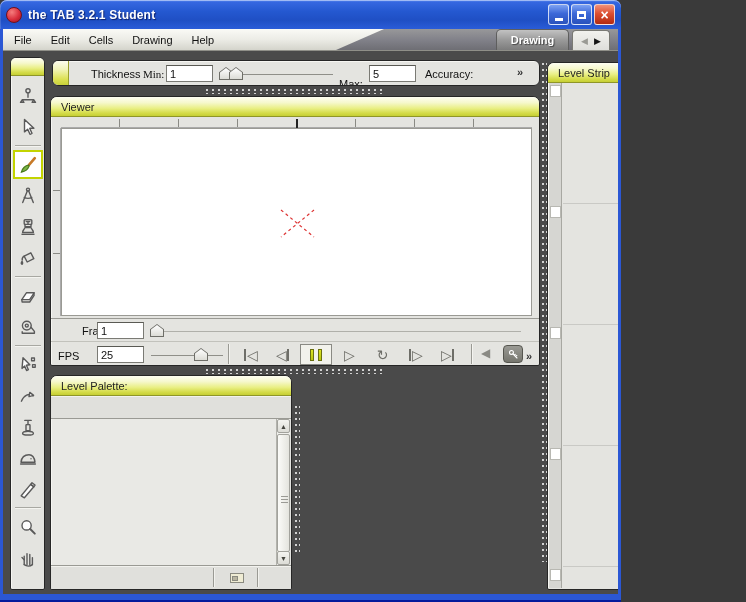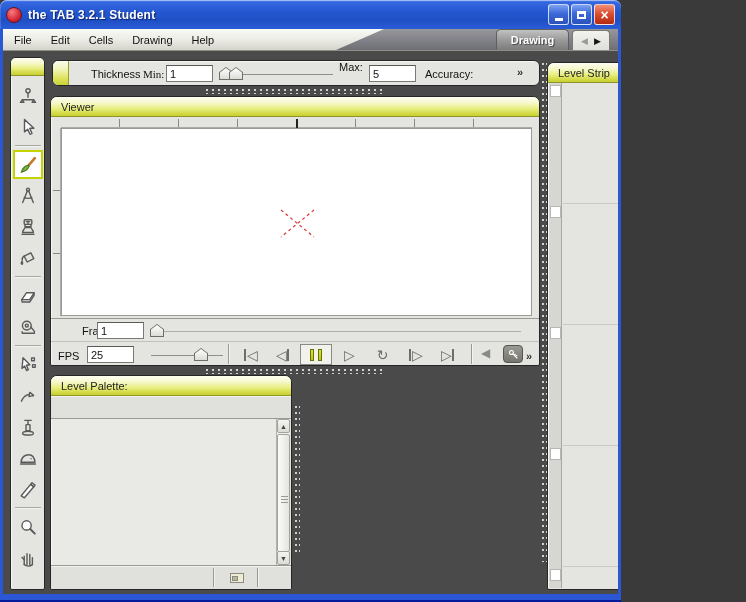--- a/index.html
+++ b/index.html
@@ -321,21 +321,21 @@
       <span class="lbl" style="left:38px;top:7px;">Thickness</span>
       <span class="lbl" style="left:90px;top:7px;font-family:Liberation Serif, serif;">Min:</span>
       <input class="fld" style="left: 113px; top: 4px; width: 47px;" value="1">
       <div class="track" style="left:168px;top:13px;width:112px;"></div>
       <div class="pent" style="left:166px;top:6px;">
           <i></i>
         </div>
       <div class="pent" style="left:176px;top:6px;">
           <i></i>
         </div>
-      <span class="lbl" style="left:286px;top:0;">Max:</span>
+      <span class="lbl" style="left:286px;top:17px;">Max:</span>
       <input class="fld" style="left: 316px; top: 4px; width: 47px;" value="5">
       <span class="lbl" style="left:372px;top:7px;">Accuracy:</span>
       <span class="chev" style="left:464px;top:5px;">»</span>
     </div>
 
     <div class="grip-h" style="left:202px;top:37px;width:180px;"></div>
 
     <div class="panel viewer">
       <div class="ptitle">Viewer</div>
       <div class="ruler-h">
@@ -353,21 +353,21 @@
         <span class="lbl" style="left:7px;top:6px;margin-left:24px;">Frame</span>
         <input class="fld" style="left: 46px; top: 3px; width: 47px;" value="1">
         <div class="track" style="left:99px;top:12px;width:371px;background:#b0b0aa;"></div>
         <div class="pent" style="left:99px;top:5px;">
             <i></i>
           </div>
       </div>
 
       <div class="fpsrow">
         <span class="lbl" style="left:7px;top:8px;">FPS</span>
-        <input class="fld" style="left: 36px; top: 4px; width: 47px;" value="25">
+        <input class="fld" style="left: 46px; top: 4px; width: 47px;" value="25">
         <div class="track" style="left:100px;top:13px;width:72px;"></div>
         <div class="pent" style="left:143px;top:6px;">
             <i></i>
           </div>
         <div class="vsep" style="left:177px;"></div>
         <div id="pb-buttons">
             <div class="pb-btn" style="left: 183px;">
               <span class="bar"></span>
               <span>◁</span>
             </div>

